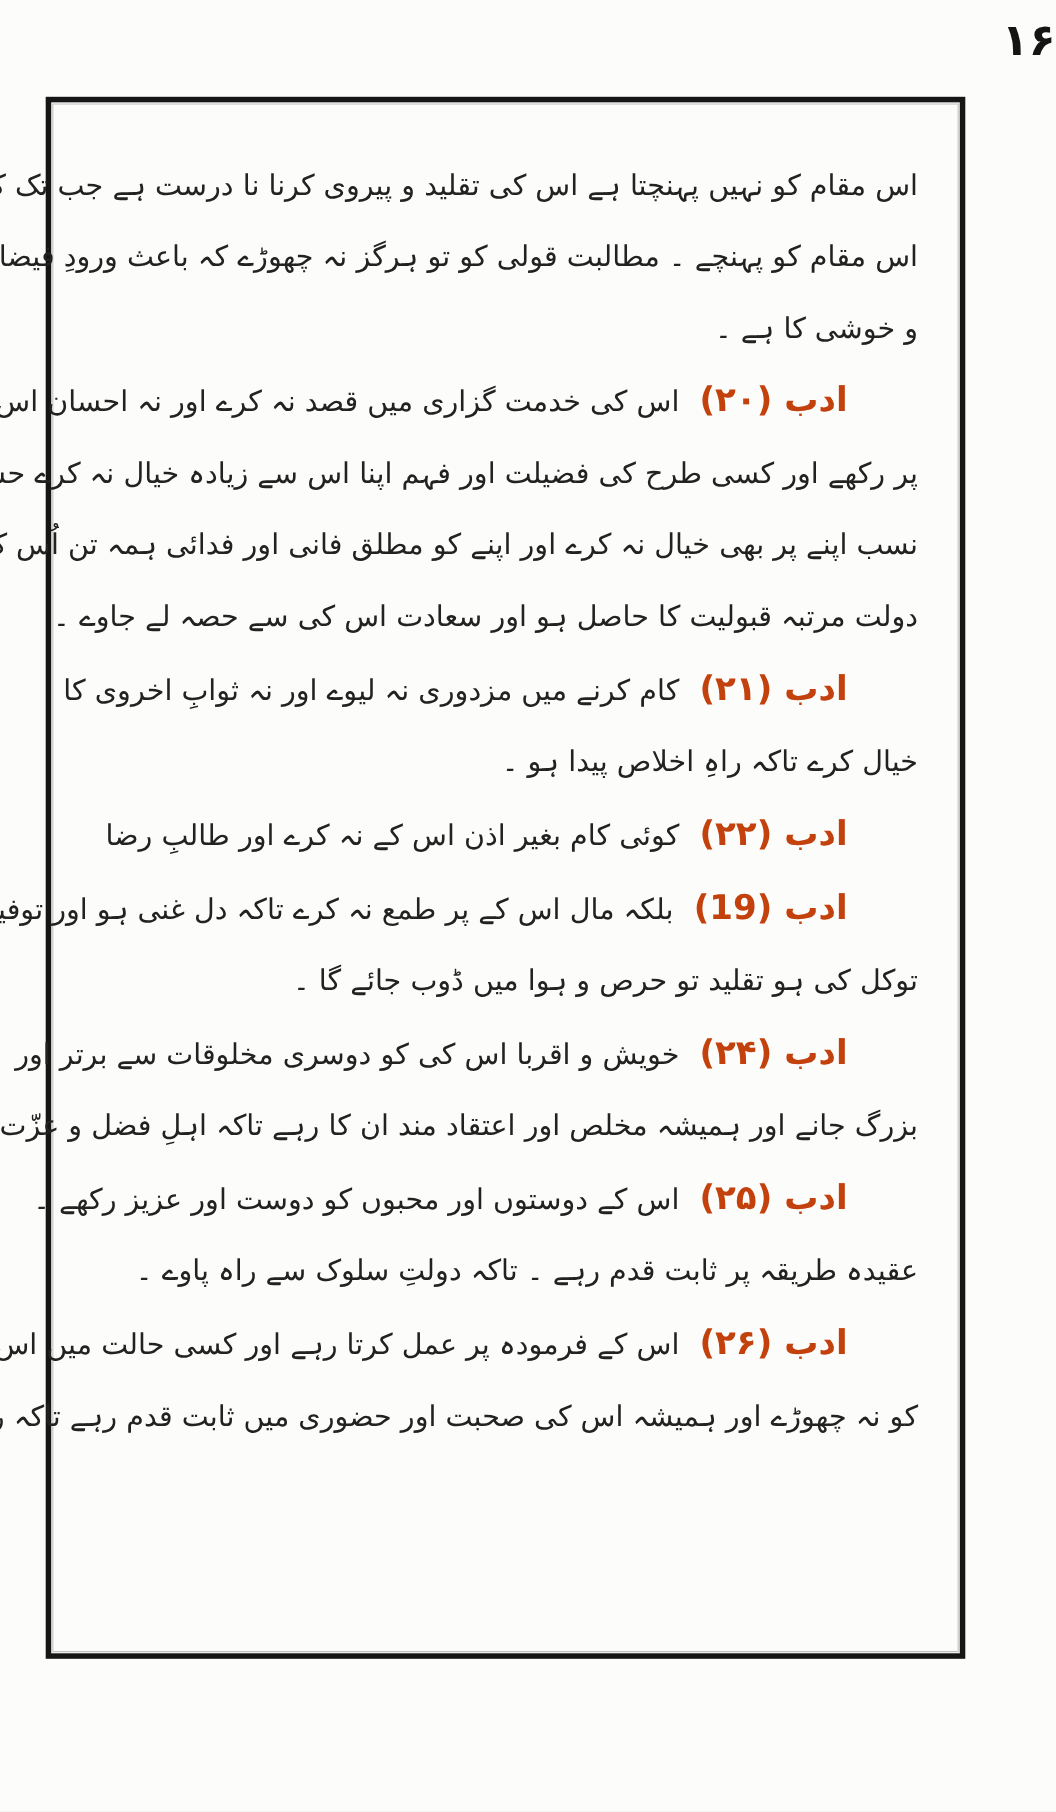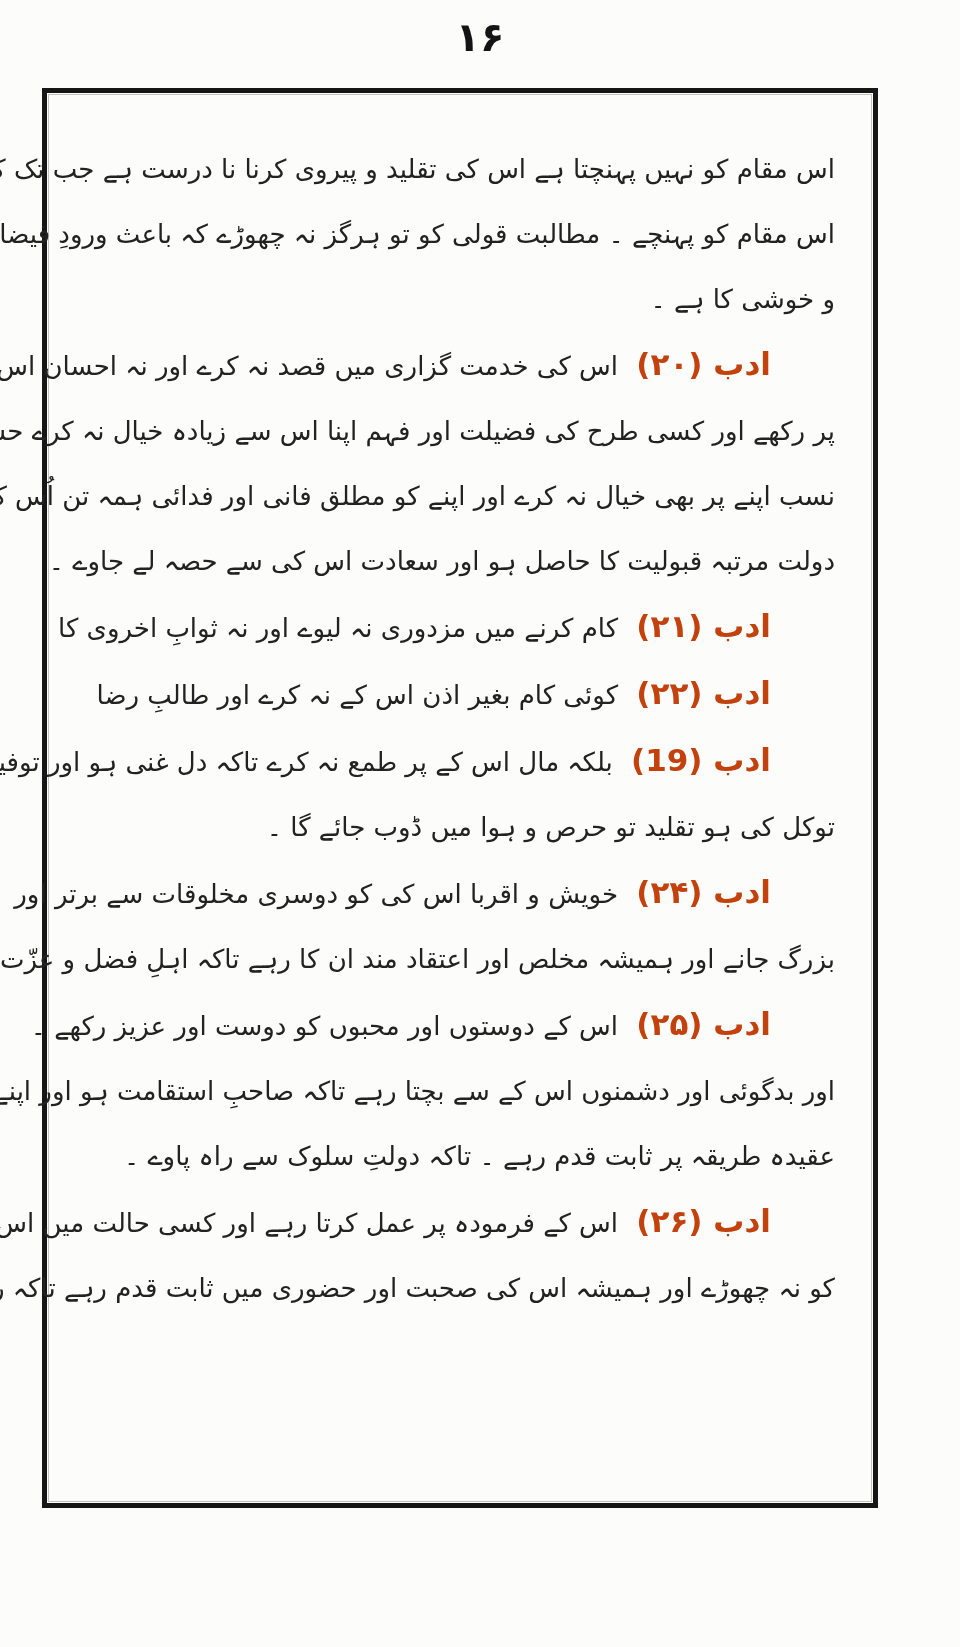--- a/index.html
+++ b/index.html
@@ -12,21 +12,20 @@
     background: #fcfcfa;
     font-family: "DejaVu Sans", sans-serif;
     color: #1c1c1c;
     overflow: hidden;
   }
   .page-number {
     position: absolute;
     top: 14px;
     left: 0;
     width: 100%;
-    text-align: center;
     font-size: 40px;
     font-weight: 700;
     color: #141414;
     direction: rtl;
   }
   .text-frame {
     position: absolute;
     top: 88px;
     left: 42px;
     width: 836px;
@@ -65,26 +64,26 @@
   <div class="text-frame">
     <div class="lines">
         <div class="line">اس مقام کو نہیں پہنچتا ہے اس کی تقلید و پیروی کرنا نا درست ہے جب تک کہ</div>
         <div class="line">اس مقام کو پہنچے ۔ مطالبت قولی کو تو ہرگز نہ چھوڑے کہ باعث ورودِ فیضان</div>
         <div class="line">و خوشی کا ہے ۔</div>
         <div class="line indent"><span class="lead">ادب (۲۰)</span> اس کی خدمت گزاری میں قصد نہ کرے اور نہ احسان اس</div>
         <div class="line">پر رکھے اور کسی طرح کی فضیلت اور فہم اپنا اس سے زیادہ خیال نہ کرے حسب و</div>
         <div class="line">نسب اپنے پر بھی خیال نہ کرے اور اپنے کو مطلق فانی اور فدائی ہمہ تن اُس کا کہے</div>
         <div class="line">دولت مرتبہ قبولیت کا حاصل ہو اور سعادت اس کی سے حصہ لے جاوے ۔</div>
         <div class="line indent"><span class="lead">ادب (۲۱)</span> کام کرنے میں مزدوری نہ لیوے اور نہ ثوابِ اخروی کا</div>
+        <div class="line">خیال کرے تاکہ راہِ اخلاص پیدا ہو ۔</div>
         <div class="line indent"><span class="lead">ادب (۲۲)</span> کوئی کام بغیر اذن اس کے نہ کرے اور طالبِ رضا</div>
         <div class="line indent"><span class="lead">ادب (19)</span> بلکہ مال اس کے پر طمع نہ کرے تاکہ دل غنی ہو اور توفیق</div>
         <div class="line">توکل کی ہو تقلید تو حرص و ہوا میں ڈوب جائے گا ۔</div>
         <div class="line indent"><span class="lead">ادب (۲۴)</span> خویش و اقربا اس کی کو دوسری مخلوقات سے برتر اور</div>
         <div class="line">بزرگ جانے اور ہمیشہ مخلص اور اعتقاد مند ان کا رہے تاکہ اہلِ فضل و عزّت سے ہو ۔</div>
         <div class="line indent"><span class="lead">ادب (۲۵)</span> اس کے دوستوں اور محبوں کو دوست اور عزیز رکھے ۔</div>
-        <div class="line">اور بدگوئی اور دشمنوں اس کے سے بچتا رہے تاکہ صاحبِ استقامت ہو اور اپنے</div>
         <div class="line">عقیدہ طریقہ پر ثابت قدم رہے ۔ تاکہ دولتِ سلوک سے راہ پاوے ۔</div>
         <div class="line indent"><span class="lead">ادب (۲۶)</span> اس کے فرمودہ پر عمل کرتا رہے اور کسی حالت میں اس</div>
         <div class="line">کو نہ چھوڑے اور ہمیشہ اس کی صحبت اور حضوری میں ثابت قدم رہے تاکہ راہِ وصال</div>
       </div>
   </div>
 
 </div>
 
 </body></html>

